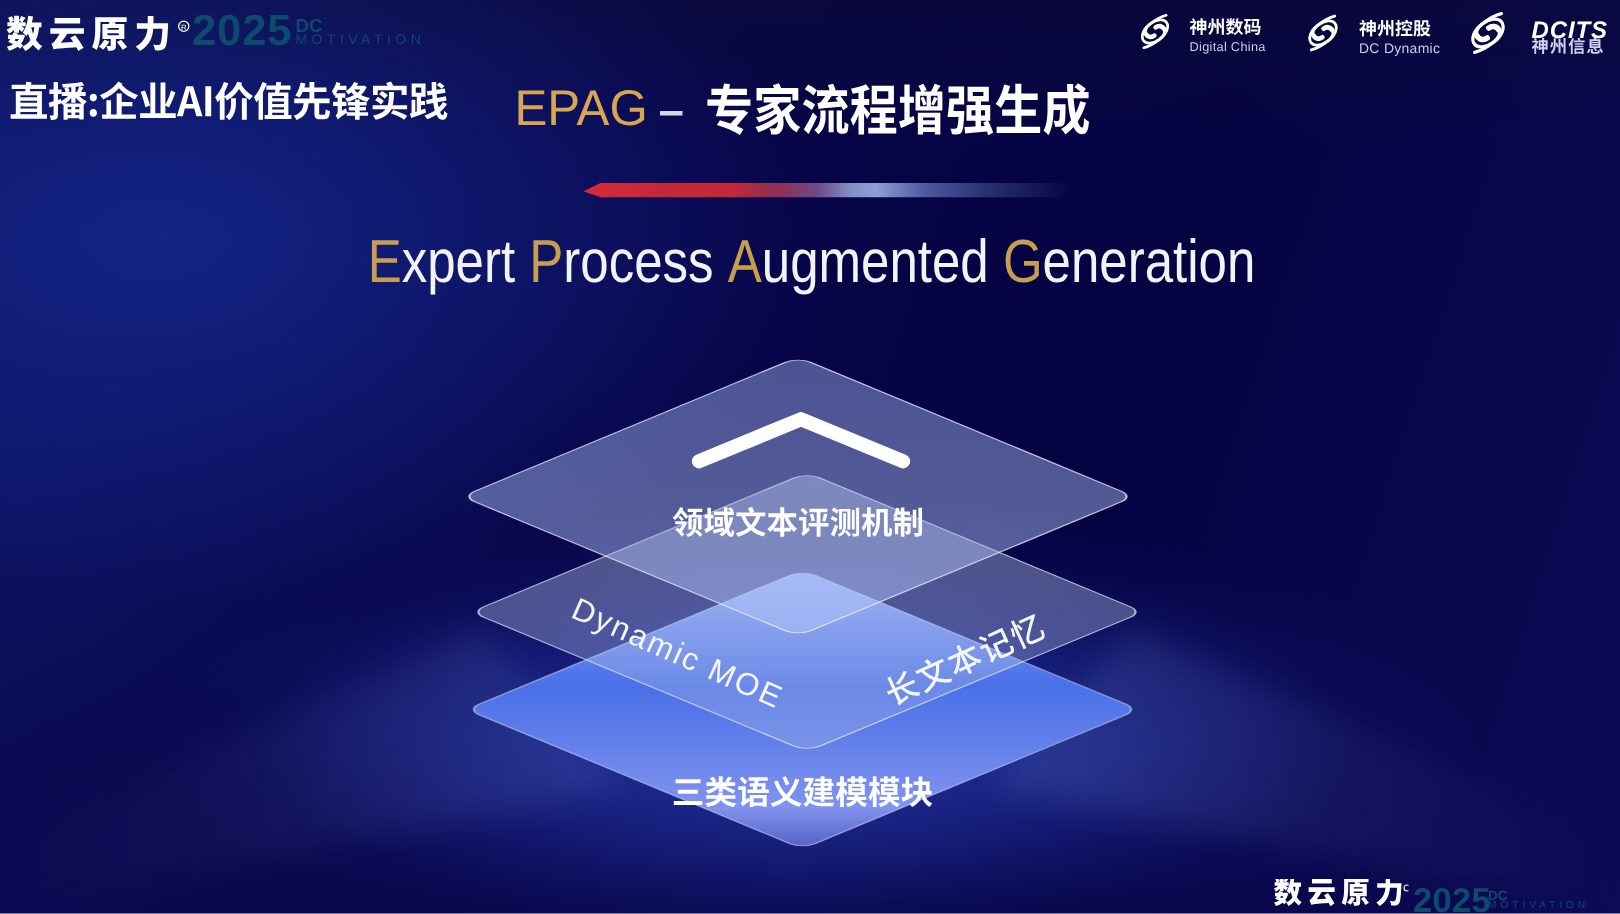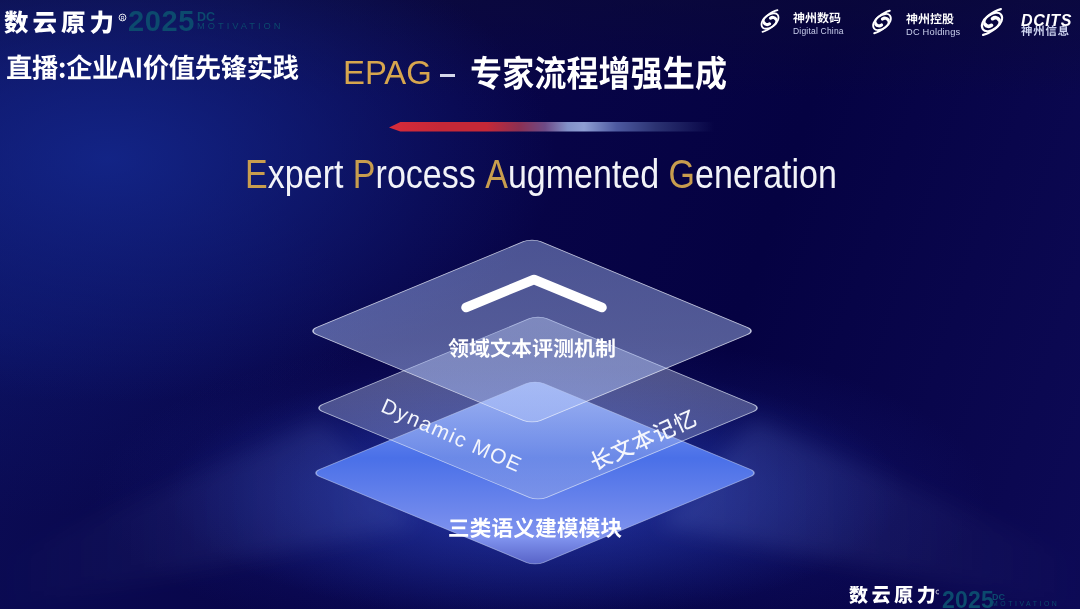--- a/index.html
+++ b/index.html
@@ -235,18 +235,18 @@
   </svg>
 <svg style="position:absolute;left:969px;top:0.5px" width="46" height="42" viewBox="-23 -21 46 42">
 <g transform="scale(0.8) rotate(-36)" fill="none" stroke="#fff" stroke-linecap="round">
 <path d="M18.5 -6.5 C14 -8.4 7 -9.2 0 -9 C-8 -8.8 -14.6 -4.5 -14.6 0.8 C-14.6 5.4 -8.5 8.8 -1 8.8 C4.5 8.8 8.4 6.3 8.8 2.5" stroke-width="2.7"></path>
 <path d="M8.8 2.8 C9 -0.5 6.5 -3 3 -3" stroke-width="4.6"></path>
 <path d="M-18.5 6.5 C-14 8.4 -7 9.2 0 9 C8 8.8 14.6 4.5 14.6 -0.8 C14.6 -5.4 8.5 -8.8 1 -8.8 C-4.5 -8.8 -8.4 -6.3 -8.8 -2.5" stroke-width="2.7"></path>
 <path d="M-8.8 -2.8 C-9 0.5 -6.5 3 -3 3" stroke-width="4.6"></path>
 </g>
   </svg>
 <div class="trl-en" style="left:793px;top:25.5px">Digital China</div>
-<div class="trl-en" style="left:906px;top:27px;font-size:9.3px">DC Holdings</div>
+<div class="trl-en" style="left:906px;top:27px;font-size:9.3px">DC Dynamic</div>
 <div class="abs" style="left:1021px;top:12.5px;color:#fff;font-weight:bold;font-style:italic;font-size:16px;letter-spacing:.6px;line-height:1">DCITS</div>
 
 <div id="n2" class="abs w">2025</div>
 <div id="dc2" class="abs w">DC</div>
 <div id="mot2" class="abs w">MOTIVATION</div>
 
 </body></html>

